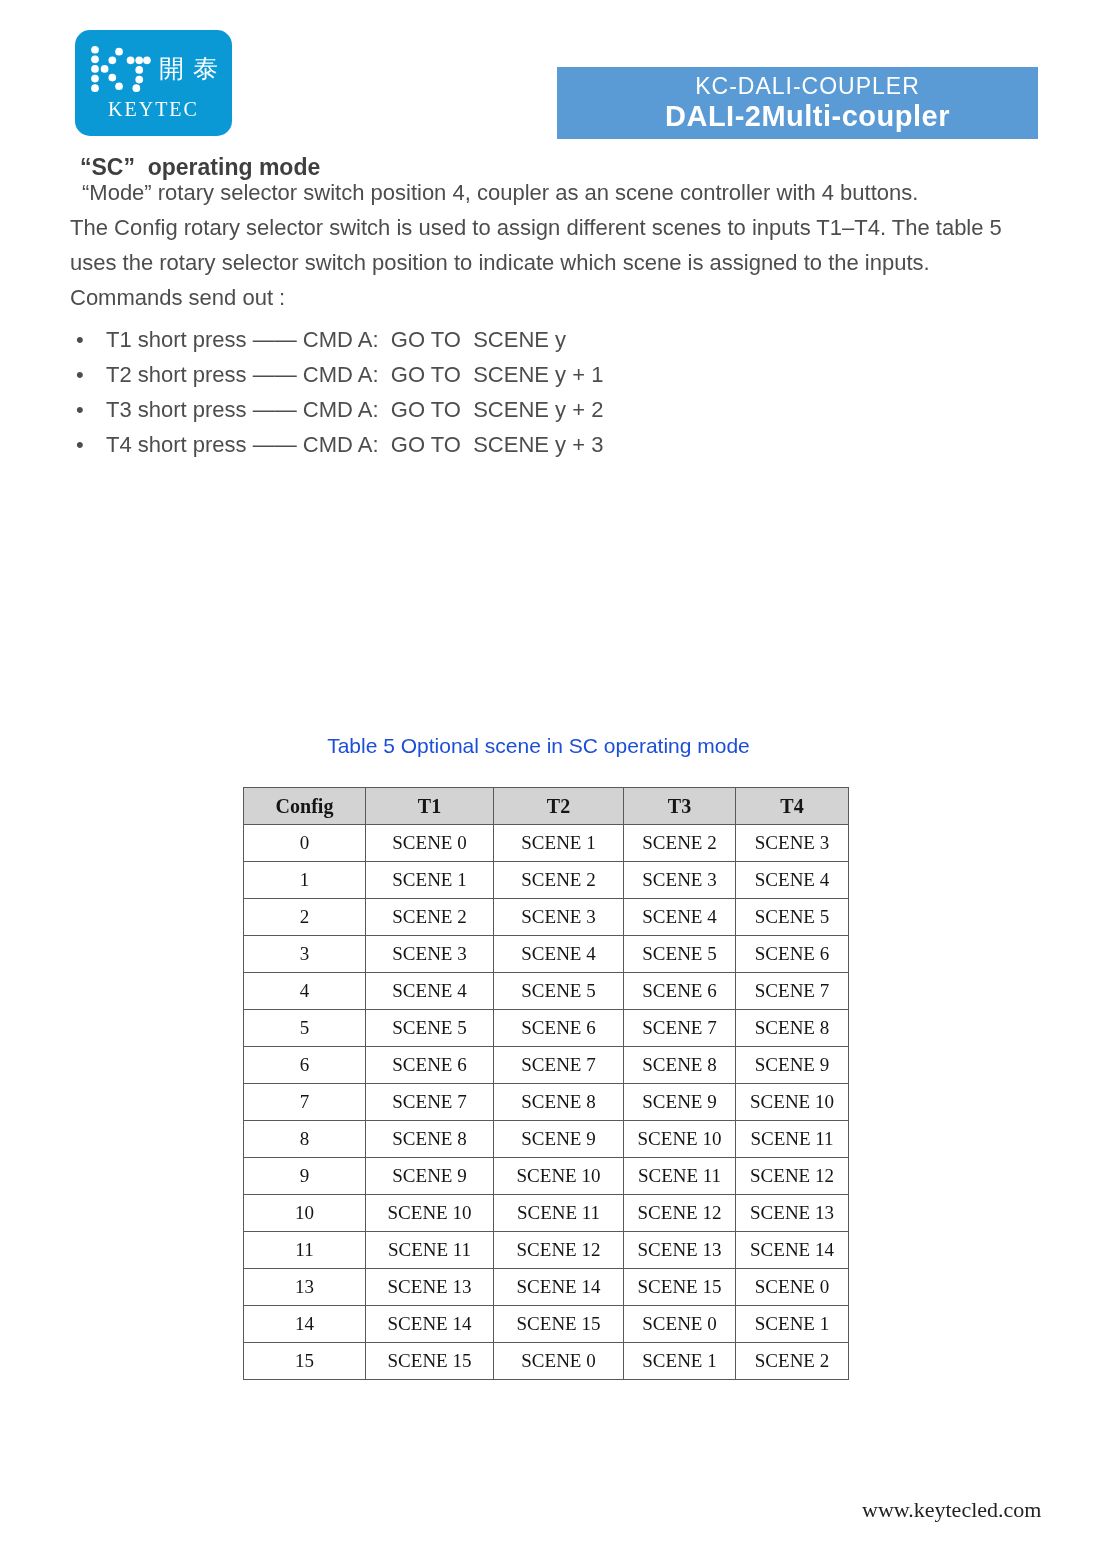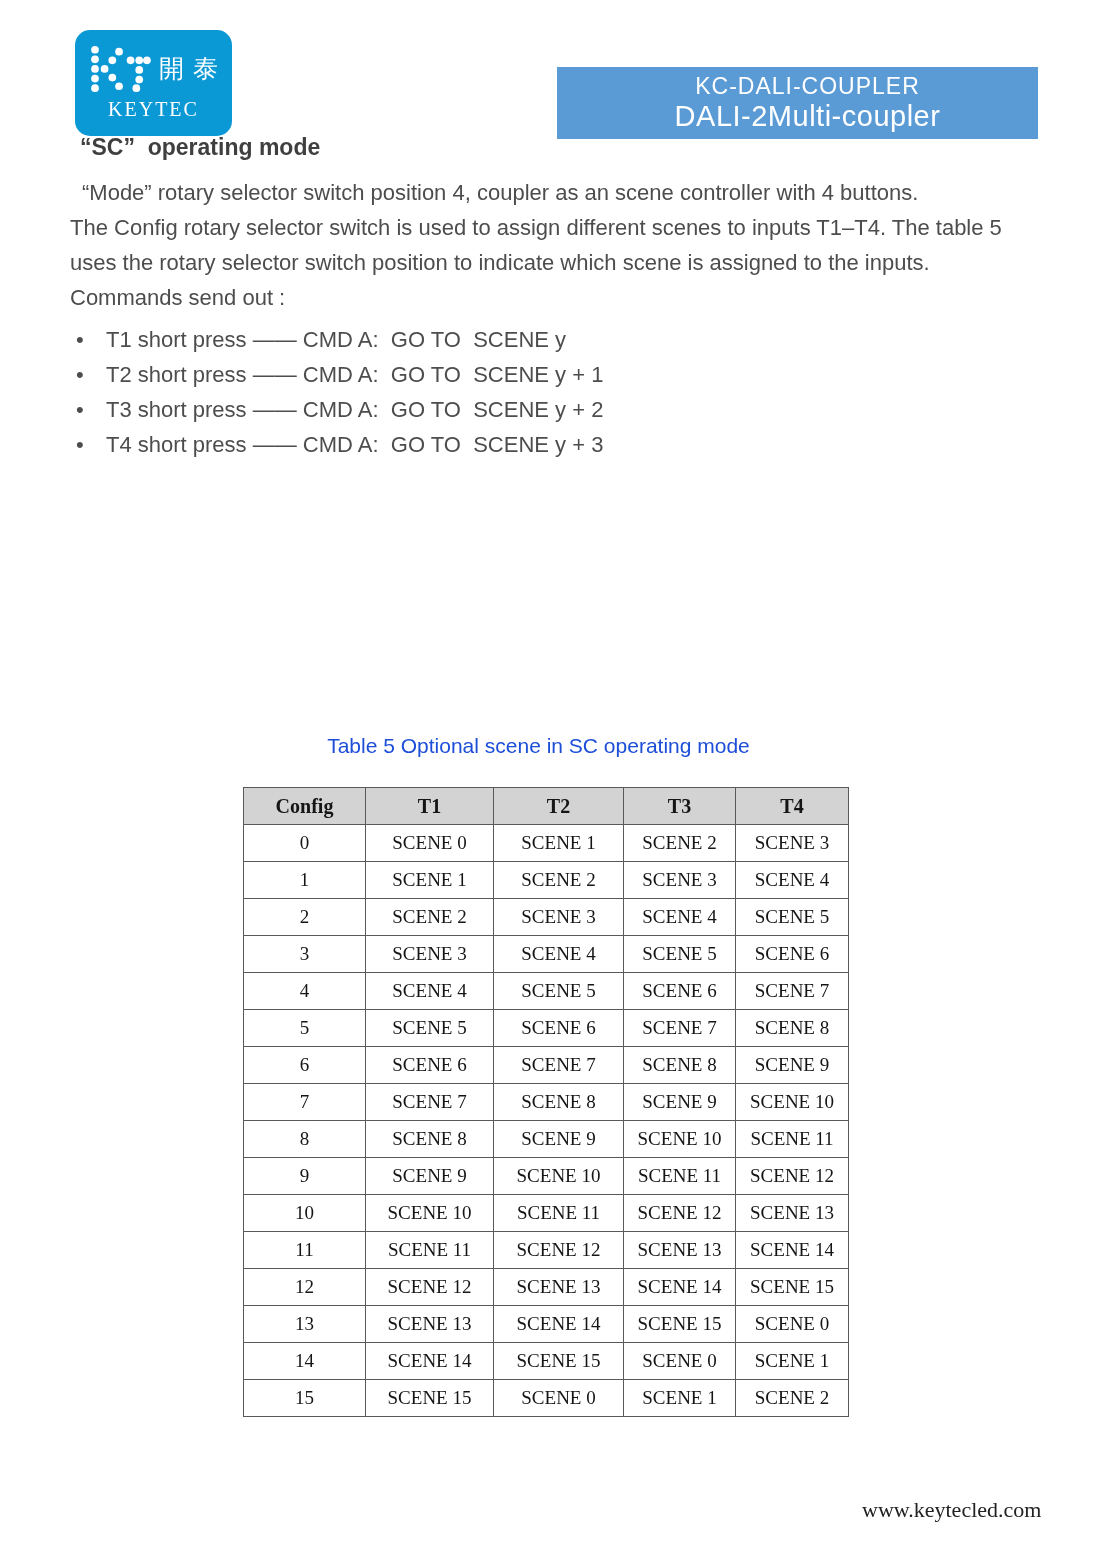--- a/index.html
+++ b/index.html
@@ -26,25 +26,25 @@
     text-align:center; margin-top:5px; color:#fff;
   }
 
   
   .banner {
     position:absolute; left:557px; top:67px; width:481px; height:72px;
     background:#5b9bd5; color:#ffffff; display:flex; flex-direction:column;
     align-items:center; justify-content:center; line-height:1.15;padding-left:20px;
   }
   .banner-line1 { font-size:23px; letter-spacing:1px; }
-  .banner-line2 { font-size:29px; font-weight:normal; letter-spacing:0.5px; }
+  .banner-line2 { font-size:29px; font-weight:bold; letter-spacing:0.5px; }
 
   
   .heading {
-    position:absolute; left:80px; top:134px;
+    position:absolute; left:80px; top:154px;
     font-size:23px; font-weight:bold; color:#3f3f3f;
   }
   .para-block { position:absolute; left:70px; top:175px; width:1000px; }
   .pline { font-size:22px; line-height:35px; color:#4d4d4d; white-space:pre-wrap; }
   .pline.indent { text-indent:12px; }
 
   .cmd-list { position:absolute; left:70px; top:322px; width:900px; list-style:none; }
   .cmd-item {
     position:relative; padding-left:36px; font-size:22px; line-height:35px;
     color:#4d4d4d; white-space:pre-wrap;
@@ -235,27 +235,20 @@
           <td>SCENE 13</td>
         </tr>
         <tr>
           <td>11</td>
           <td>SCENE 11</td>
           <td>SCENE 12</td>
           <td>SCENE 13</td>
           <td>SCENE 14</td>
         </tr>
         <tr>
-          <td>12</td>
-          <td>SCENE 12</td>
-          <td>SCENE 13</td>
-          <td>SCENE 14</td>
-          <td>SCENE 15</td>
-        </tr>
-        <tr>
           <td>13</td>
           <td>SCENE 13</td>
           <td>SCENE 14</td>
           <td>SCENE 15</td>
           <td>SCENE 0</td>
         </tr>
         <tr>
           <td>14</td>
           <td>SCENE 14</td>
           <td>SCENE 15</td>

